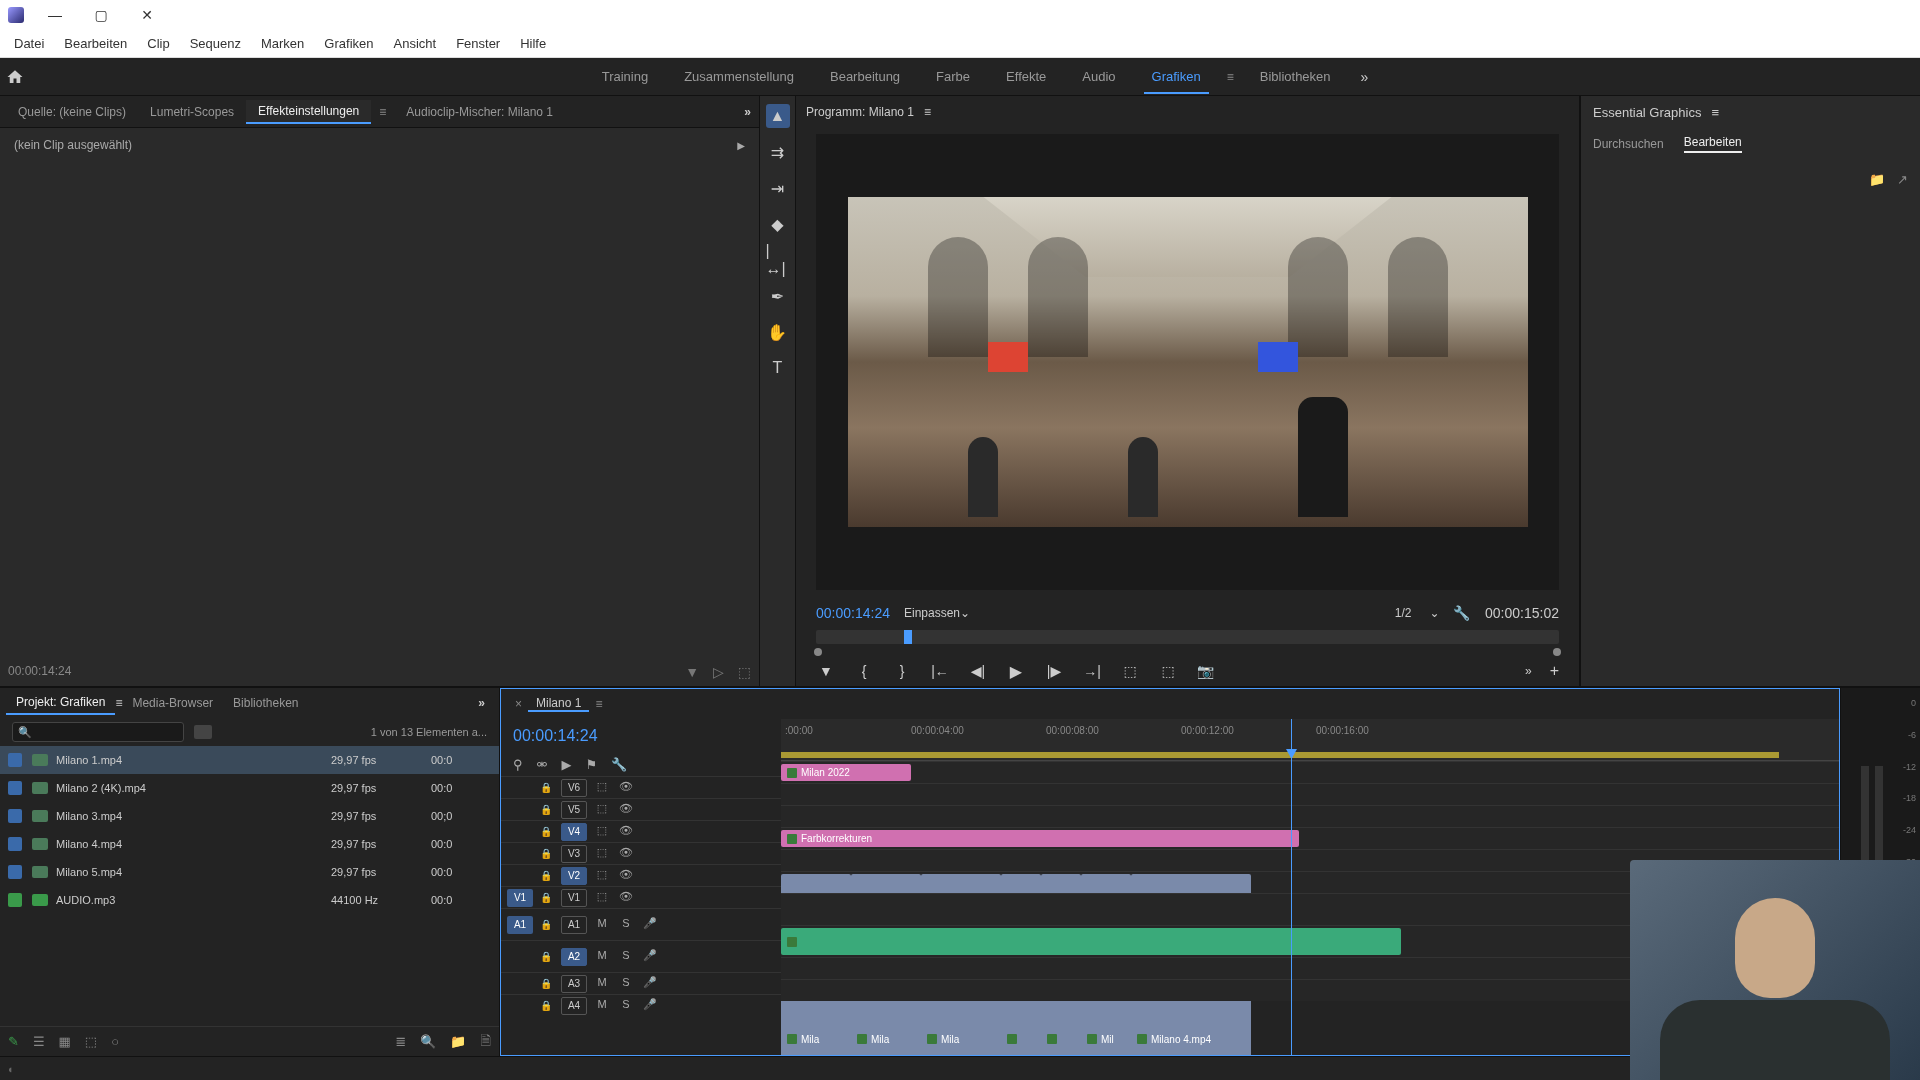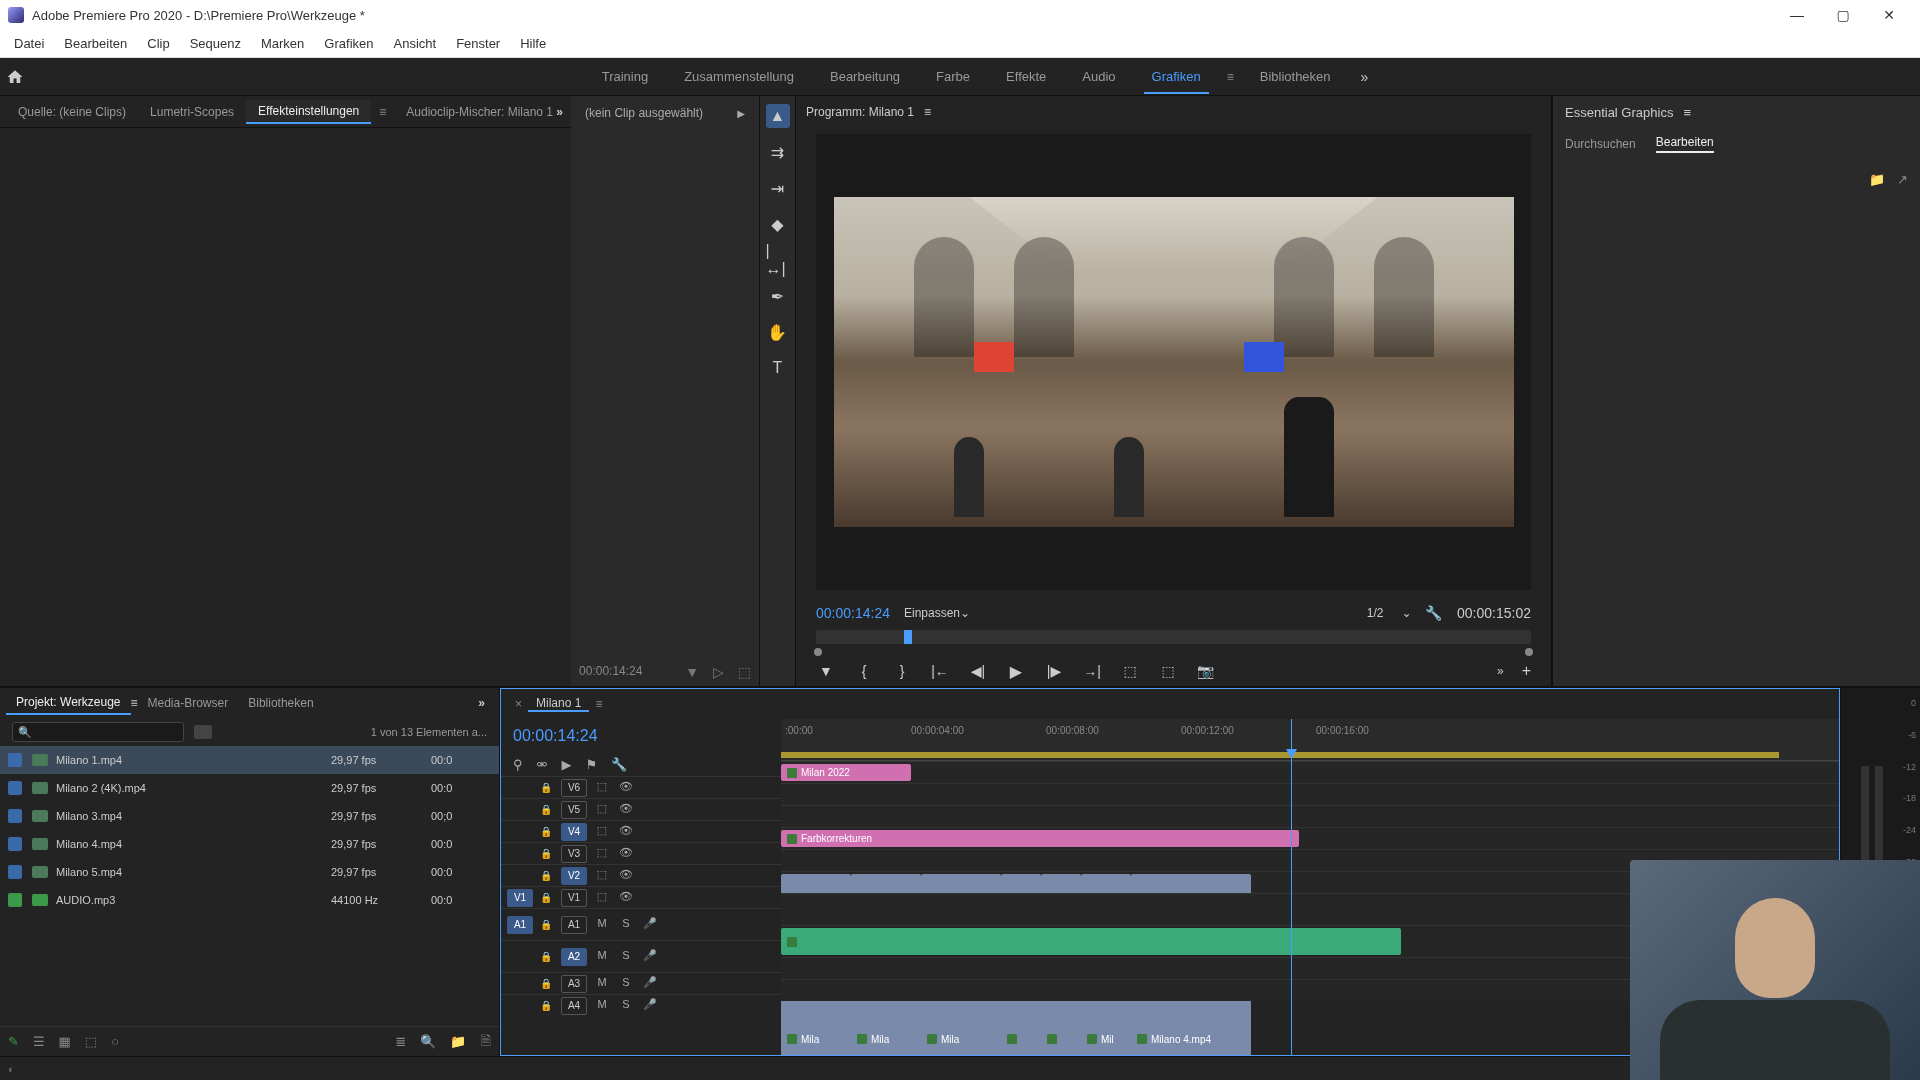--- a/index.html
+++ b/index.html
@@ -12,21 +12,21 @@
 .menubar .mitem{padding:4px 10px}
 .workspacebar{height:38px;background:#232323;display:flex;align-items:center;padding:0 3px;border-bottom:1px solid #111}
 .workspacebar .home{width:24px;height:24px;margin-right:20px;display:flex;align-items:center;justify-content:center}
 .workspacebar .spacer{flex:1}
 .workspacebar .wstab{padding:8px 18px;color:#999;font-size:13px;position:relative}
 .workspacebar .wstab.active{color:#4a9cff}
 .workspacebar .wstab.active::after{content:'';position:absolute;bottom:-2px;left:10px;right:10px;height:2px;background:#4a9cff}
 .workspacebar .wsmenu{padding:0 8px;color:#888}
 .workspacebar .more{padding:0 12px;color:#ccc;font-size:14px}
 .main{display:flex;height:590px}
-.leftpanel{width:760px;display:flex;flex-direction:row;border-right:1px solid #111}
+.leftpanel{width:760px;display:flex;flex-direction:column;border-right:1px solid #111}
 .tabrow{height:32px;display:flex;align-items:center;padding:0 6px;background:#232323;border-bottom:1px solid #111;position:relative}
 .tabrow .tab{padding:4px 12px;color:#999;font-size:12px;white-space:nowrap}
 .tabrow .tab.active{color:#eee;border-bottom:2px solid #4a9cff;background:#2a2a2a}
 .tabrow .tabmenu{padding:0 8px;color:#888}
 .tabrow .expand{position:absolute;right:8px;color:#ccc;font-weight:bold}
 .effectbody{flex:1;background:#2a2a2a;position:relative}
 .noclip{padding:10px 14px;color:#aaa;font-size:12px;display:flex;align-items:center;justify-content:space-between}
 .noclip .arrow{font-size:10px}
 .tctxt{position:absolute;bottom:8px;left:8px;color:#888;font-size:12px}
 .efficons{position:absolute;bottom:6px;right:8px;display:flex;gap:14px;color:#777;font-size:14px}
@@ -52,21 +52,21 @@
 .prgctrl .wrench{color:#aaa;font-size:14px}
 .prgctrl .dur{color:#ccc;font-size:14px}
 .scrubber{height:14px;background:#333;margin:4px 0;position:relative;border-radius:2px}
 .scrubber .pos{position:absolute;top:0;bottom:0;left:88px;width:8px;background:#4a9cff}
 .scrubdot{width:8px;height:8px;background:#888;border-radius:50%;position:absolute}
 .transport{height:30px;display:flex;align-items:center;justify-content:center;gap:18px;padding:0 20px}
 .tbtn{color:#ccc;font-size:14px;width:20px;text-align:center}
 .tbtn.play{font-size:16px}
 .transport .tmore{margin-left:auto;color:#ccc}
 .transport .tplus{color:#ccc;font-size:16px}
-.rightpanel{width:368px;background:#2a2a2a;border-left:1px solid #111}
+.rightpanel{width:340px;background:#2a2a2a;border-left:1px solid #111}
 .rphead{height:32px;display:flex;align-items:center;padding:0 12px;color:#ccc;font-size:13px;gap:10px}
 .rptabs{height:32px;display:flex;align-items:center;padding:0 12px;gap:20px;color:#999;font-size:12px}
 .rptabs .rt.active{color:#eee;border-bottom:2px solid #eee;padding-bottom:2px}
 .rpicons{padding:12px;display:flex;justify-content:flex-end;gap:12px;color:#888;font-size:13px}
 .lower{display:flex;height:370px;border-top:2px solid #111}
 .project{width:500px;display:flex;flex-direction:column;background:#232323;border-right:1px solid #111}
 .prjtabs{height:30px;display:flex;align-items:center;padding:0 6px}
 .prjtabs .tab{padding:4px 10px;color:#999;font-size:12px}
 .prjtabs .tab.active{color:#eee;border-bottom:2px solid #4a9cff}
 .prjtabs .expand{margin-left:auto;color:#ccc;font-weight:bold;padding:0 8px}
@@ -131,21 +131,20 @@
 .webcam{position:absolute;right:0;bottom:0;width:290px;height:220px;background:linear-gradient(135deg,#5a6a7a,#2a3a4a);z-index:100;border-top-left-radius:4px}
 .face{position:absolute;left:50%;top:40%;transform:translate(-50%,-50%);width:80px;height:100px;background:#c8a888;border-radius:40px 40px 35px 35px}
 .shirt{position:absolute;bottom:0;left:30px;right:30px;height:80px;background:#2a3030;border-radius:40px 40px 0 0}
 .statusbar{height:24px;background:#232323;border-top:1px solid #111;display:flex;align-items:center;padding:0 8px;color:#666;font-size:11px}
 </style>
 </head>
 <body>
 
 <div class="titlebar">
   <div class="logo"></div>
-  <div class="title">Adobe Premiere Pro 2020 - D:\Premiere Pro\Werkzeuge *</div>
   <div class="wbtn">—</div>
   <div class="wbtn">▢</div>
   <div class="wbtn">✕</div>
 </div>
 
 <div class="menubar">
   <div class="mitem">Datei</div>
   <div class="mitem">Bearbeiten</div>
   <div class="mitem">Clip</div>
   <div class="mitem">Sequenz</div>
@@ -281,21 +280,21 @@
     <div class="rpicons">
       <span>📁</span>
       <span>↗</span>
     </div>
   </div>
 </div>
 
 <div class="lower">
   <div class="project">
     <div class="prjtabs">
-      <div class="tab active">Projekt: Werkzeuge</div>
+      <div class="tab active">Projekt: Grafiken</div>
       <div class="tabmenu">≡</div>
       <div class="tab">Media-Browser</div>
       <div class="tab">Bibliotheken</div>
       <div class="expand">»</div>
     </div>
     <div class="prjsearch">
       <div class="srchwrap">
         <span class="srchicon">🔍</span>
         <input type="text" style="">
       </div>

